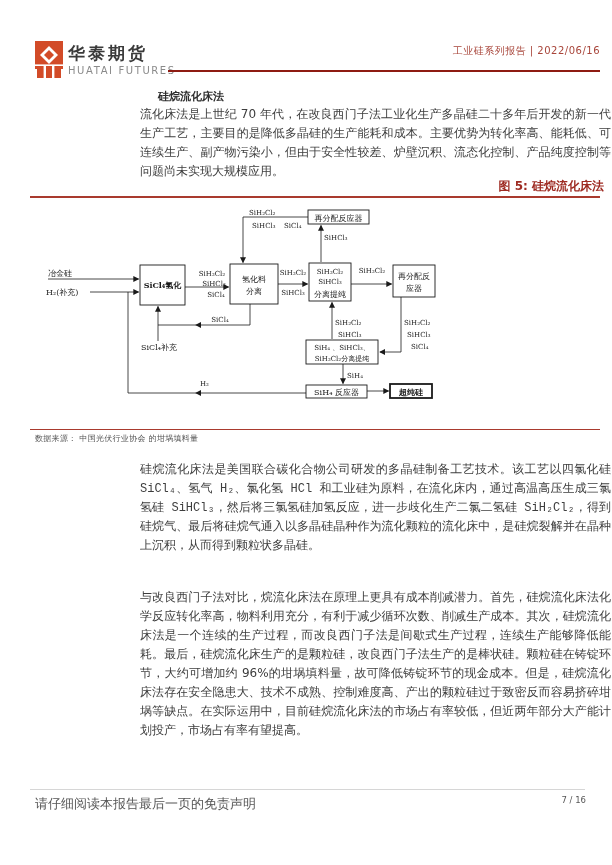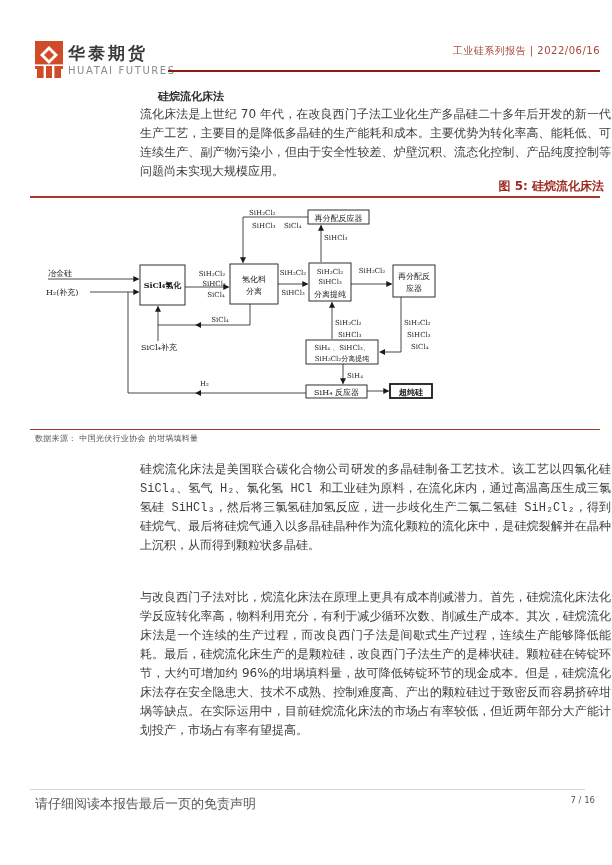--- a/index.html
+++ b/index.html
@@ -43,21 +43,21 @@
   .d-box { fill: none; stroke: #1a1a1a; stroke-width: 0.9; }
   .d-box-bold { fill: none; stroke: #1a1a1a; stroke-width: 1.8; }
   .d-line { fill: none; stroke: #1a1a1a; stroke-width: 0.8; }
   .d-cn { font-size: 8px; }
   .d-cn-b { font-size: 8px; font-weight: bold; }
   .d-f { font-size: 7px; }
 
   
   .footer-rule { position: absolute; left: 30px; right: 27px; top: 789px; height: 1px; background: #d6d6d6; }
   .footer-disclaimer { position: absolute; left: 35px; top: 795px; font-size: 13px; color: #565656; }
-  .footer-page { position: absolute; right: 17px; top: 795px; font-size: 8.5px; color: #565656; }
+  .footer-page { position: absolute; right: 26px; top: 795px; font-size: 8.5px; color: #565656; }
 </style>
 </head>
 <body>
 
 <div class="page">
 
   <div class="logo-wrap">
     <svg class="logo-mark" viewBox="0 0 28 37" xmlns="http://www.w3.org/2000/svg">
       <rect x="0" y="0" width="28" height="28" fill="#d24b28"></rect>
       <polygon points="14,5 23,14 14,23 5,14" fill="#ffffff"></polygon>

